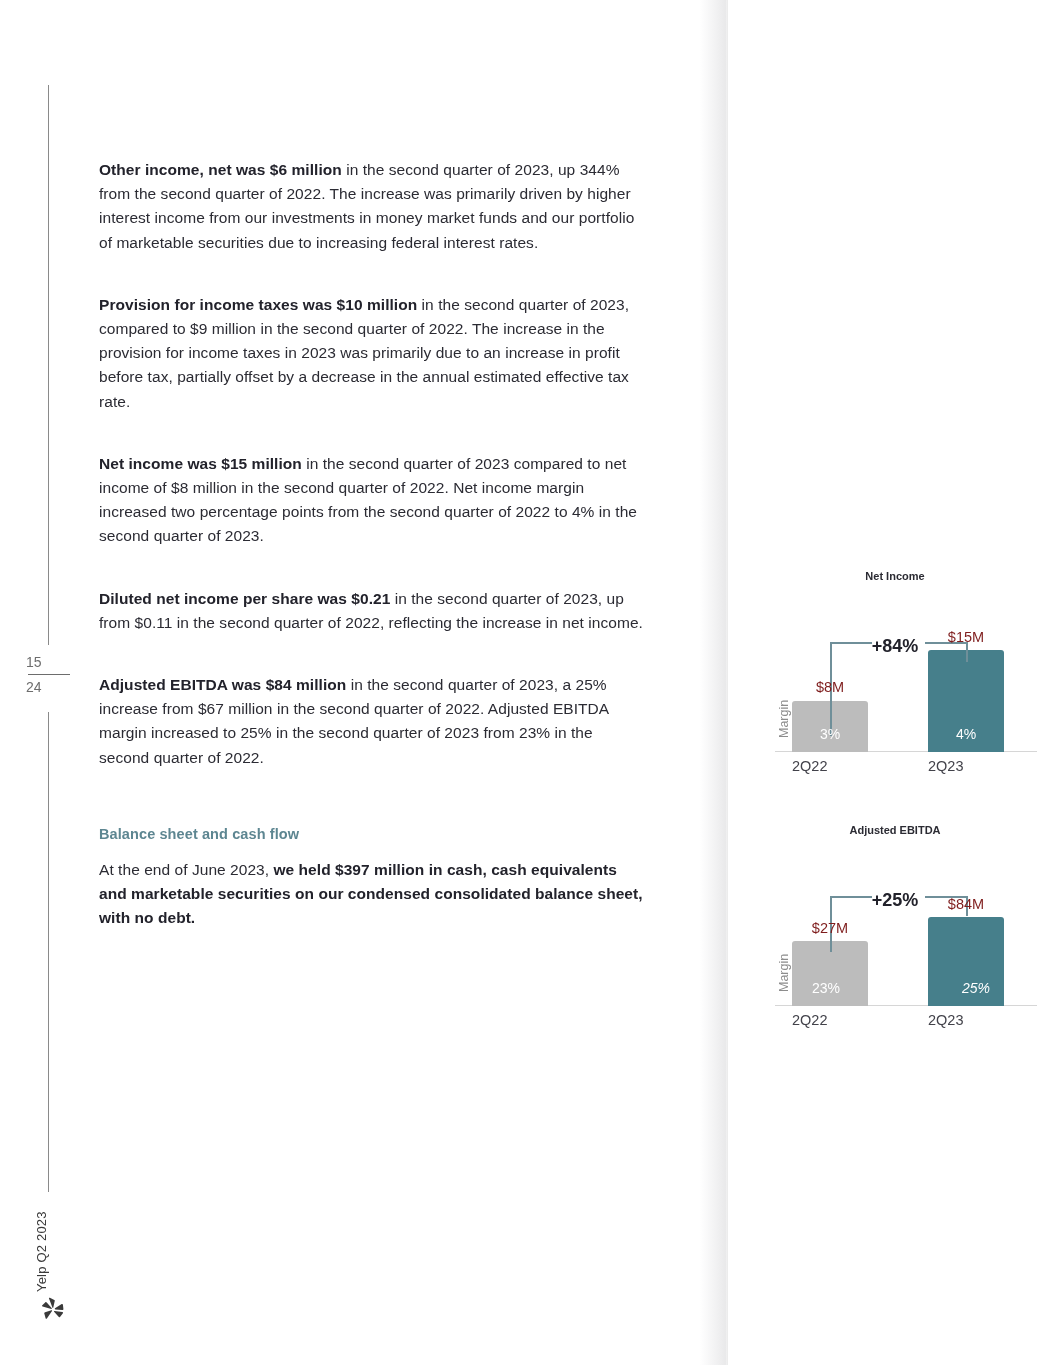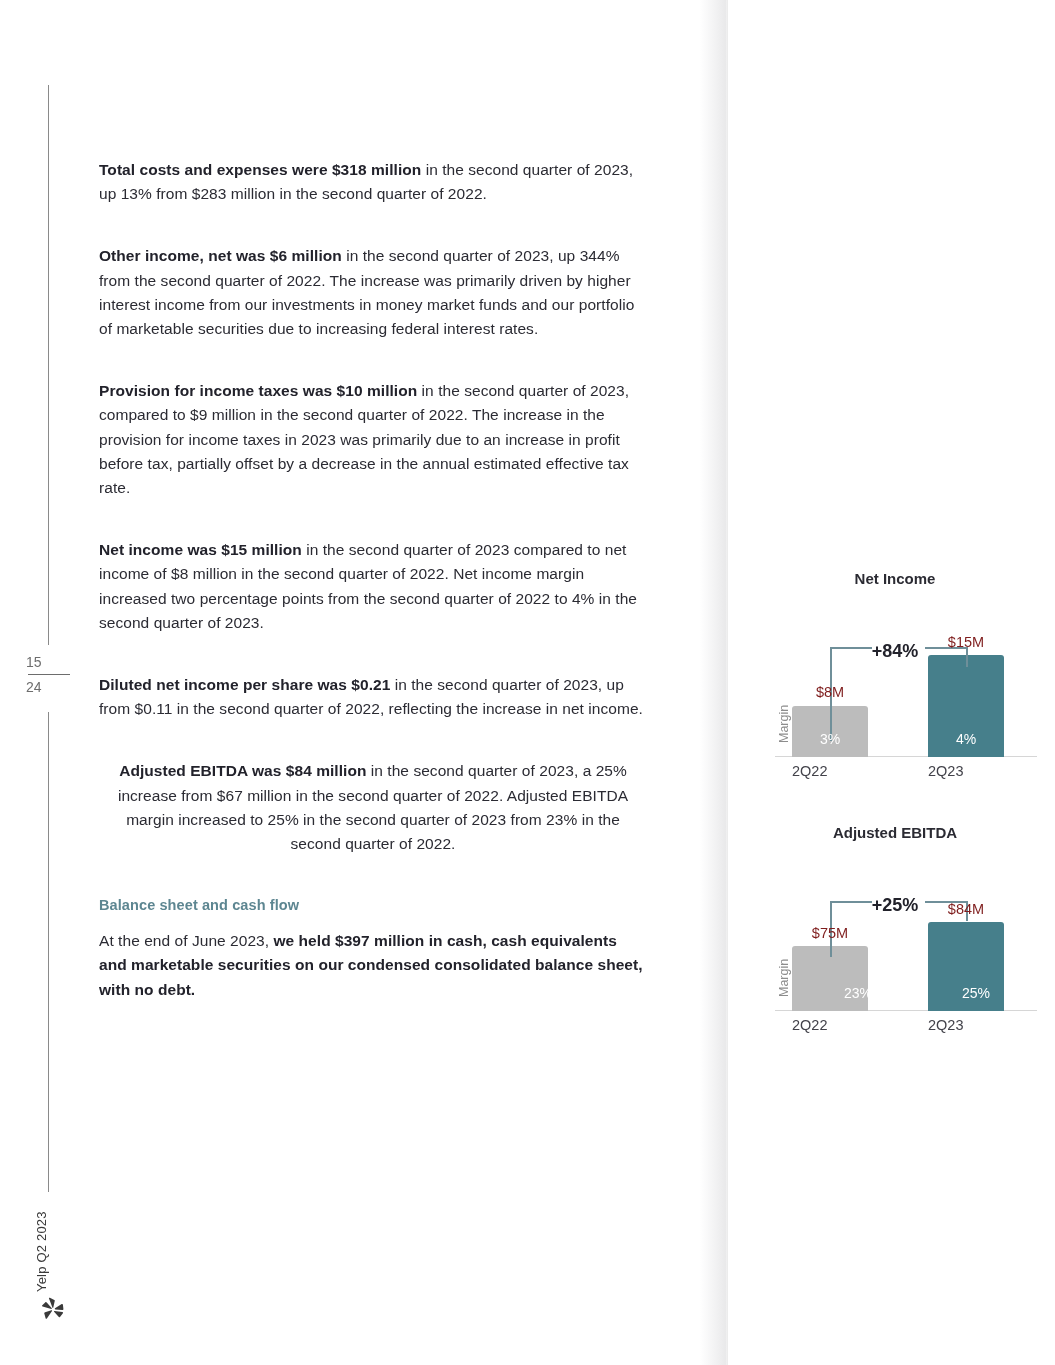--- a/index.html
+++ b/index.html
@@ -97,21 +97,21 @@
     top: 158px;
     width: 548px;
   }
   .para {
     color: #2b2b33;
     font-size: 15.5px;
     line-height: 24.2px;
     margin: 0 0 38px 0;
     letter-spacing: .05px;
   }
-  .para.tight { margin-bottom: 41px; text-align: center; }
+  .para.tight { margin-bottom: 56px; }
   .para b, .para strong { font-weight: 700; color: #22222b; }
 
   .subhead {
     color: #5d8691;
     font-size: 14.5px;
     font-weight: 700;
     margin: 0 0 14px 0;
     letter-spacing: .1px;
   }
   .para.allbold { margin-bottom: 0; margin-top: 16px; }
@@ -120,21 +120,21 @@
   .chart {
     position: absolute;
     width: 300px;
   }
   .chart-net { left: 745px; top: 570px; }
   .chart-ebitda { left: 745px; top: 824px; }
 
   .chart-title {
     text-align: center;
     color: #2b2b33;
-    font-size: 15px;
+    font-size: 11px;
     font-weight: 700;
     margin: 0 0 12px 0;
   }
 
   .plot {
     position: relative;
     height: 180px;
     margin: 0 0 0 0;
   }
 
@@ -233,21 +233,20 @@
       <path d="M12.4 11.6 L9.0 2.6 C8.8 2.0 9.3 1.5 9.9 1.8 L14.3 4.0 C14.9 4.3 15.0 5.0 14.6 5.5 L13.3 11.5 C13.2 12.0 12.6 12.1 12.4 11.6 Z"></path>
       <path d="M11.3 13.0 L2.6 10.6 C2.0 10.4 1.9 9.7 2.3 9.3 L5.2 6.4 C5.7 5.9 6.4 6.1 6.7 6.6 L11.6 12.0 C11.9 12.4 11.8 13.1 11.3 13.0 Z"></path>
       <path d="M12.0 14.9 L6.9 22.4 C6.5 22.9 5.8 22.8 5.6 22.2 L4.3 17.5 C4.1 16.9 4.5 16.4 5.1 16.3 L11.4 14.2 C11.9 14.0 12.3 14.5 12.0 14.9 Z"></path>
       <path d="M14.6 14.9 L22.4 16.0 C23.0 16.1 23.3 16.7 22.9 17.2 L20.0 20.9 C19.6 21.4 18.9 21.3 18.6 20.8 L14.1 15.8 C13.8 15.4 14.1 14.8 14.6 14.9 Z"></path>
       <path d="M15.0 12.2 L21.7 8.0 C22.2 7.7 22.8 8.0 22.9 8.6 L23.4 13.0 C23.5 13.6 23.0 14.0 22.4 14.0 L15.4 13.4 C14.9 13.3 14.6 12.6 15.0 12.2 Z"></path>
     </g>
   </svg>
 
   <div class="content">
 
-    <p class="para"><b>Total costs and expenses were $318 million</b><span> in the second quarter of 2023, up 13% from $283 million in the second quarter of 2022.</span></p>
 
     <p class="para"><b>Other income, net was $6 million</b><span> in the second quarter of 2023, up 344% from the second quarter of 2022. The increase was primarily driven by higher interest income from our investments in money market funds and our portfolio of marketable securities due to increasing federal interest rates.</span></p>
 
     <p class="para"><b>Provision for income taxes was $10 million</b><span> in the second quarter of 2023, compared to $9 million in the second quarter of 2022. The increase in the provision for income taxes in 2023 was primarily due to an increase in profit before tax, partially offset by a decrease in the annual estimated effective tax rate.</span></p>
 
     <p class="para"><b>Net income was $15 million</b><span> in the second quarter of 2023 compared to net income of $8 million in the second quarter of 2022. Net income margin increased two percentage points from the second quarter of 2022 to 4% in the second quarter of 2023.</span></p>
 
     <p class="para"><b>Diluted net income per share was $0.21</b><span> in the second quarter of 2023, up from $0.11 in the second quarter of 2022, reflecting the increase in net income.</span></p>
 
     <p class="para tight"><b>Adjusted EBITDA was $84 million</b><span> in the second quarter of 2023, a 25% increase from $67 million in the second quarter of 2022. Adjusted EBITDA margin increased to 25% in the second quarter of 2023 from 23% in the second quarter of 2022.</span></p>
@@ -291,25 +290,25 @@
     <div class="plot">
       <div class="bracket-label">+25%</div>
       <div class="brk" style="left:85px; top:48px; width:42px; height:1.5px;"></div>
       <div class="brk" style="left:180px; top:48px; width:42px; height:1.5px;"></div>
       <div class="brk" style="left:85px; top:48px; width:1.5px; height:56px;"></div>
       <div class="brk" style="left:221px; top:48px; width:1.5px; height:20px;"></div>
 
       <div class="bar gray" style="left:47px; bottom:22px; width:76px; height:65px;"></div>
       <div class="bar teal" style="left:183px; bottom:22px; width:76px; height:89px;"></div>
 
-      <div class="bar-value" style="left:47px; width:76px; bottom:92px;">$75M</div>
+      <div class="bar-value" style="left:47px; width:76px; bottom:92px;">$27M</div>
       <div class="bar-value" style="left:183px; width:76px; bottom:116px;">$84M</div>
 
-      <div class="bar-margin" style="left:47px; width:68px; bottom:32px;margin-left:32px;">23%</div>
-      <div class="bar-margin" style="left:183px; width:96px; bottom:32px;">25%</div>
+      <div class="bar-margin" style="left:47px; width:68px; bottom:32px;">23%</div>
+      <div class="bar-margin" style="left:183px; width:96px; bottom:32px;font-style:italic;">25%</div>
 
       <div class="margin-axis">Margin</div>
 
       <div class="axis"></div>
       <div class="axis-label" style="left:47px; width:76px;">2Q22</div>
       <div class="axis-label" style="left:183px; width:76px;">2Q23</div>
     </div>
   </div>
 
 </div>

